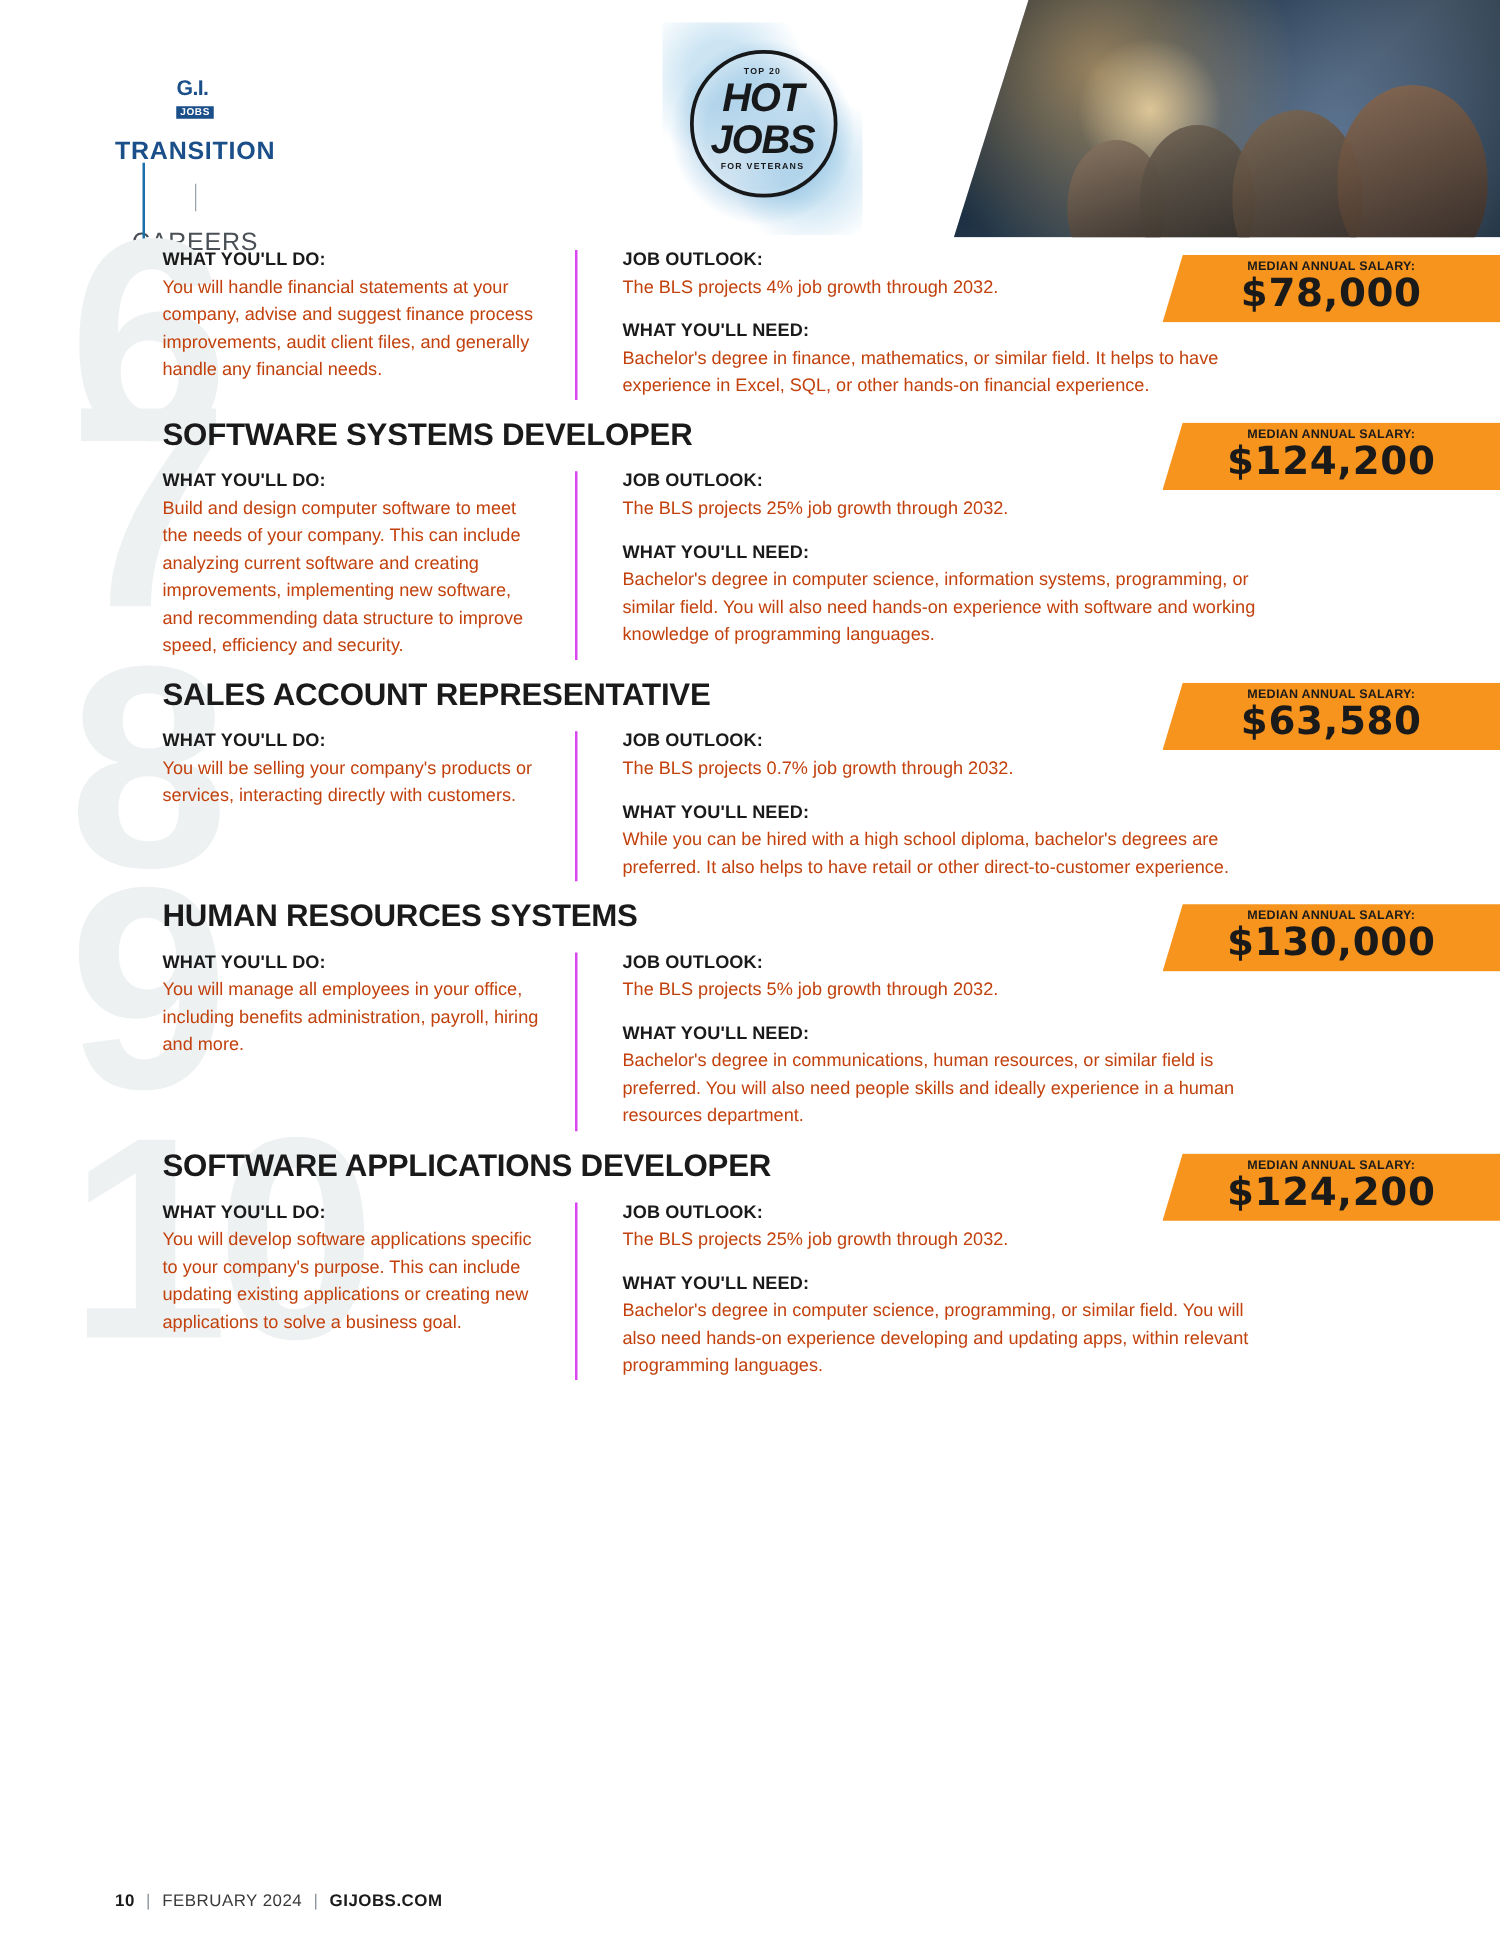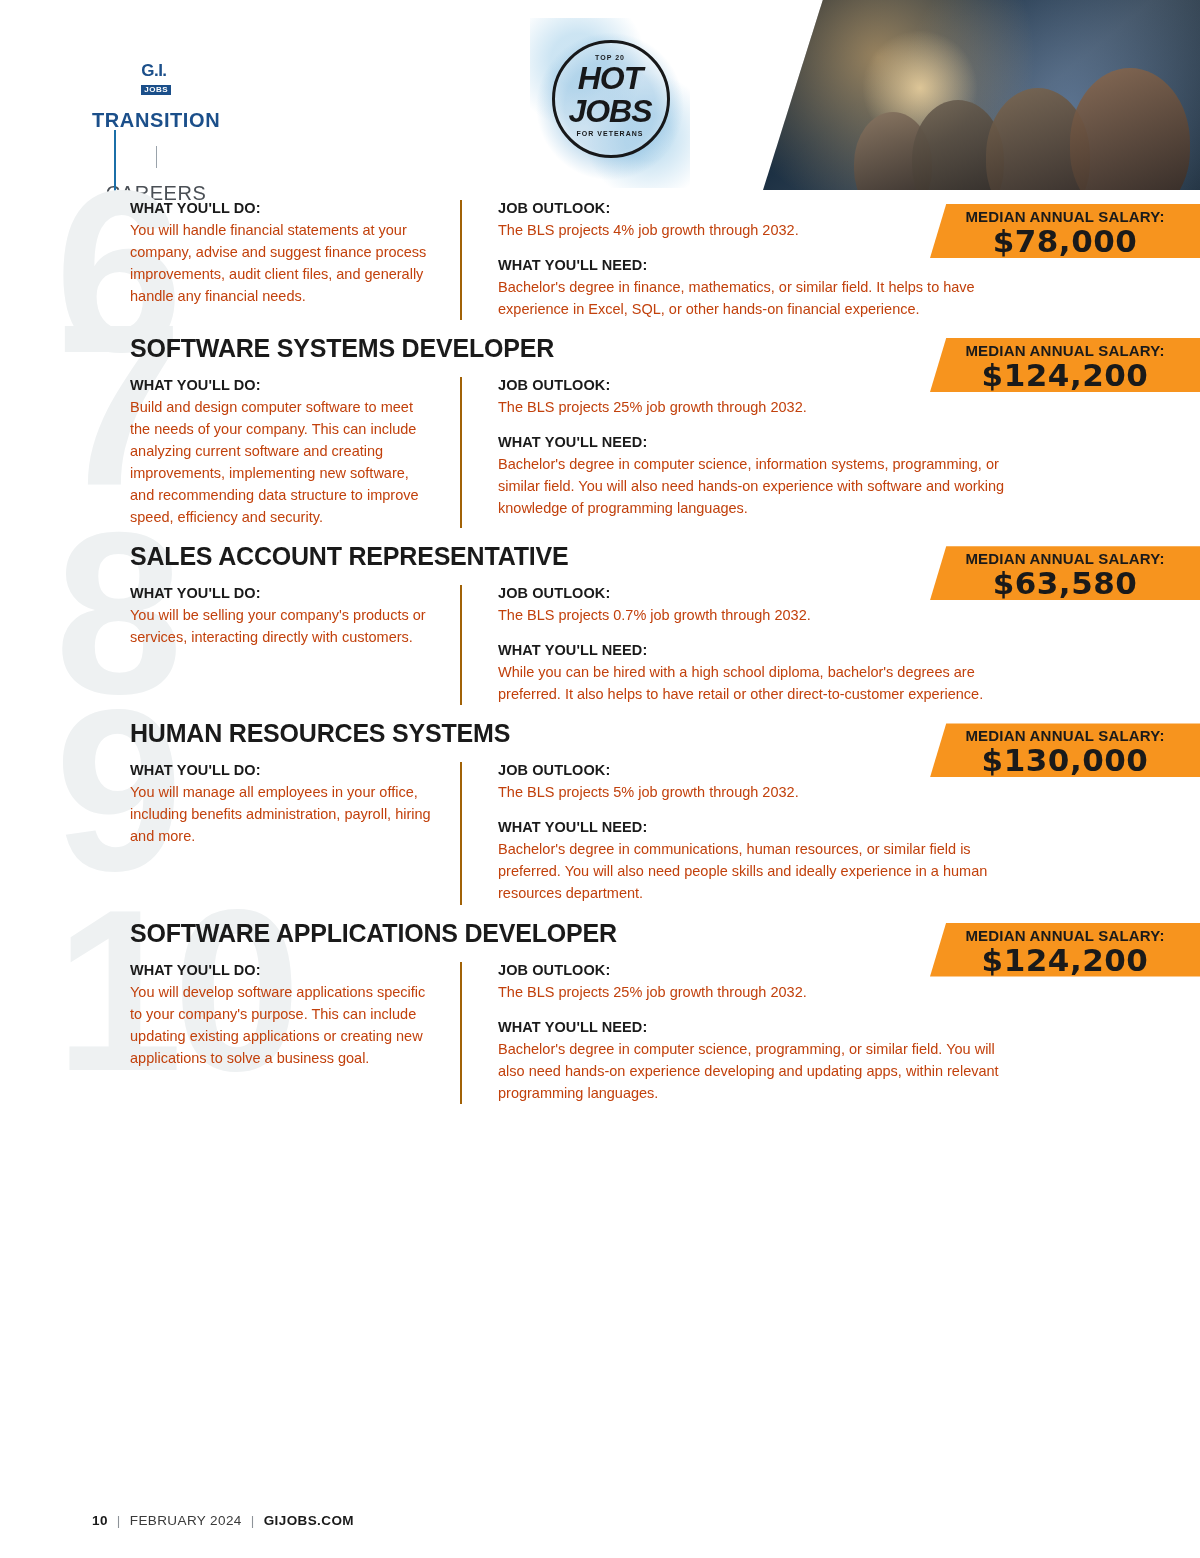--- a/index.html
+++ b/index.html
@@ -203,21 +203,21 @@
     display: flex;
     gap: 0;
   }
   .col-left {
     width: 330px;
     padding-right: 28px;
   }
   .col-right {
     flex: 1;
     padding-left: 36px;
-    border-left: 2px solid #a16207;
+    border-left: 2px solid #d946ef;
     max-width: 560px;
   }
   .field-label {
     font-size: 14.5px;
     font-weight: bold;
     letter-spacing: .1px;
     margin: 0 0 3px 0;
     color: #1a1a1a;
   }
   .field-text {
@@ -239,21 +239,21 @@
   }
   .salary-flag .flag-bg {
     position: absolute;
     inset: 0;
     background: #f7941e;
     clip-path: polygon(6% 0, 100% 0, 100% 100%, 0 100%);
   }
   .salary-flag .flag-label {
     position: relative;
     text-align: center;
-    font-size: 15px;
+    font-size: 10px;
     font-weight: bold;
     letter-spacing: .2px;
     padding-top: 4px;
     color: #1a1a1a;
   }
   .salary-flag .flag-value {
     position: relative;
     text-align: center;
     font-size: 31px;
     font-weight: bold;

